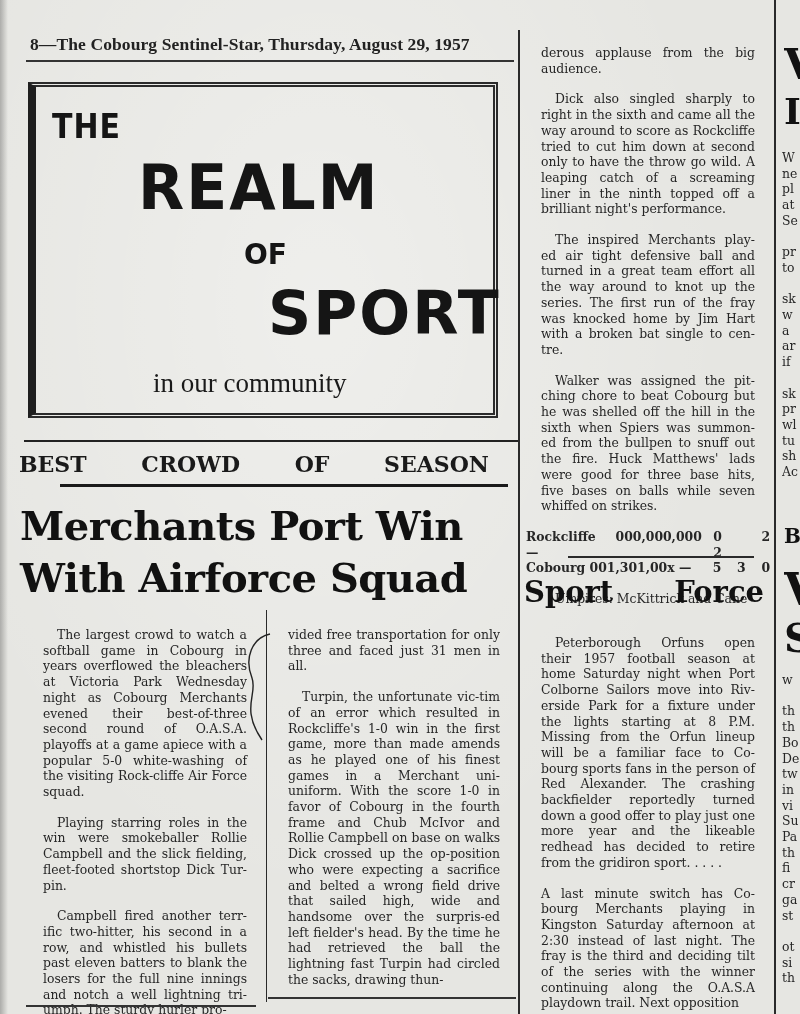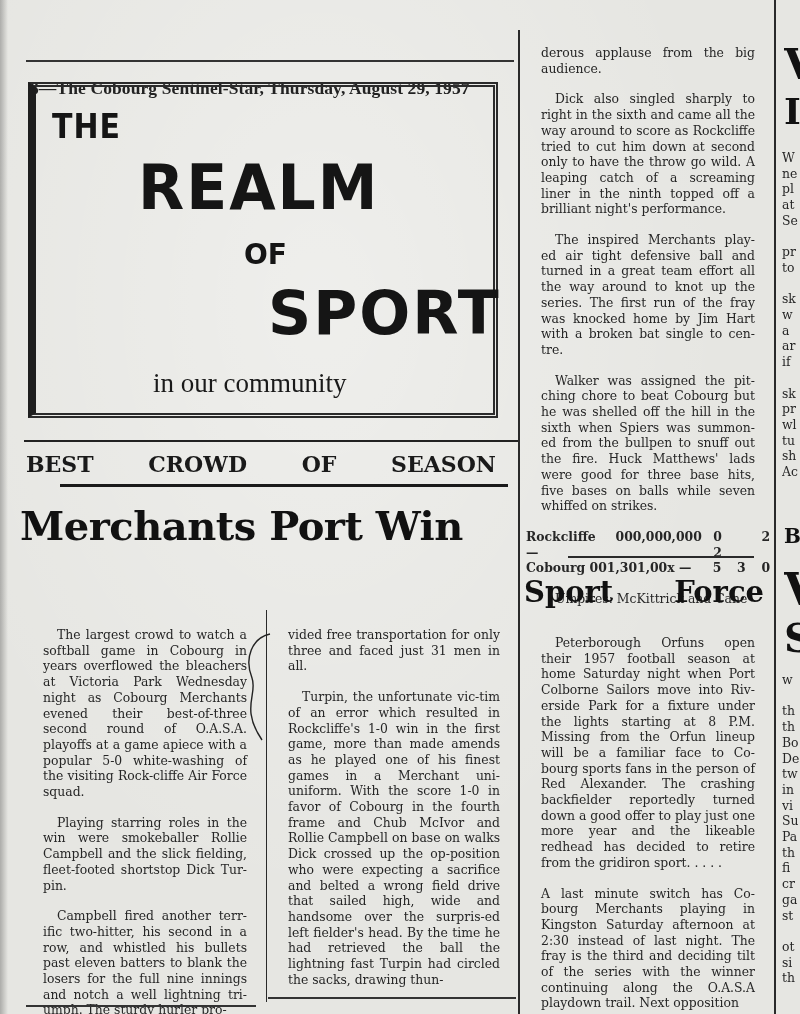--- a/index.html
+++ b/index.html
@@ -14,21 +14,21 @@
     background:
       radial-gradient(ellipse at 40% 30%, rgba(255,255,255,0.35), rgba(0,0,0,0) 60%),
       #e6e6e2;
   }
   .abs { position: absolute; }
 
   
   .folio {
     left: 30px; top: 34px; width: 485px; height: 20px;
     font-family: "Liberation Serif", serif; font-weight: bold;
-    font-size: 17.5px; letter-spacing: 0.1px; white-space: nowrap; color: #222; margin-top: 44px;
+    font-size: 17.5px; letter-spacing: 0.1px; white-space: nowrap; color: #222;
   }
   .folio-rule { left: 26px; top: 60px; width: 488px; height: 2px; background: #333; }
 
   
   .vrule { width: 2px; background: #2a2a2a; }
 
   
   .realm-box {
     left: 28px; top: 82px; width: 470px; height: 336px;
     border-top: 5px double #2b2b2b; border-right: 5px double #2b2b2b;
@@ -51,21 +51,21 @@
     left: 268px; top: 278px; font-family: "DejaVu Sans", sans-serif; font-weight: bold;
     font-size: 60px; letter-spacing: 2px; color: #151515;
   }
   .realm-community {
     left: 153px; top: 368px; font-family: "Liberation Serif", serif; font-size: 27px; color: #1a1a1a;
   }
 
   
   .kicker-rule-top { left: 24px; top: 440px; width: 494px; height: 2px; background: #222; }
   .kicker {
-    left: 26px; top: 451px; width: 470px; font-family: "DejaVu Serif", serif; font-weight: bold;
+    left: 19px; top: 451px; width: 470px; font-family: "DejaVu Serif", serif; font-weight: bold;
     font-size: 22px; display: flex; justify-content: space-between; color: #1a1a1a;
   }
   .kicker-rule-bot { left: 60px; top: 484px; width: 448px; height: 3px; background: #1a1a1a; }
   .headline {
     left: 20px; top: 500px; width: 496px; font-family: "DejaVu Serif", serif; font-weight: bold;
     font-size: 40px; line-height: 52px; letter-spacing: -0.5px; color: #111;
   }
 
   
   .col {
@@ -122,20 +122,21 @@
   <div class="abs kicker-rule-top"></div>
   <div class="abs kicker">
     <span>BEST</span>
     <span>CROWD</span>
     <span>OF</span>
     <span>SEASON</span>
   </div>
   <div class="abs kicker-rule-bot"></div>
   <div class="abs headline">
     <div>Merchants Port Win</div>
+    <div>With Airforce Squad</div>
   </div>
 
   <div class="abs col col1">
     <p>The largest crowd to watch a softball game in Cobourg in years overflowed the bleachers at Victoria Park Wednesday night as Cobourg Merchants evened their best-of-three second round of O.A.S.A. playoffs at a game apiece with a popular 5-0 white-washing of the visiting Rock-cliffe Air Force squad.</p>
     <p>Playing starring roles in the win were smokeballer Rollie Campbell and the slick fielding, fleet-footed shortstop Dick Tur-pin.</p>
     <p>Campbell fired another terr-ific two-hitter, his second in a row, and whistled his bullets past eleven batters to blank the losers for the full nine innings and notch a well lightning tri-umph. The sturdy hurler pro-</p>
   </div>
   <svg class="abs pen-mark" width="50" height="120" viewBox="0 0 50 120">
     <path d="M48 6 C30 10, 22 30, 30 50 C36 66, 18 80, 40 112" stroke="#222" stroke-width="1.4" fill="none"></path>
   </svg>

